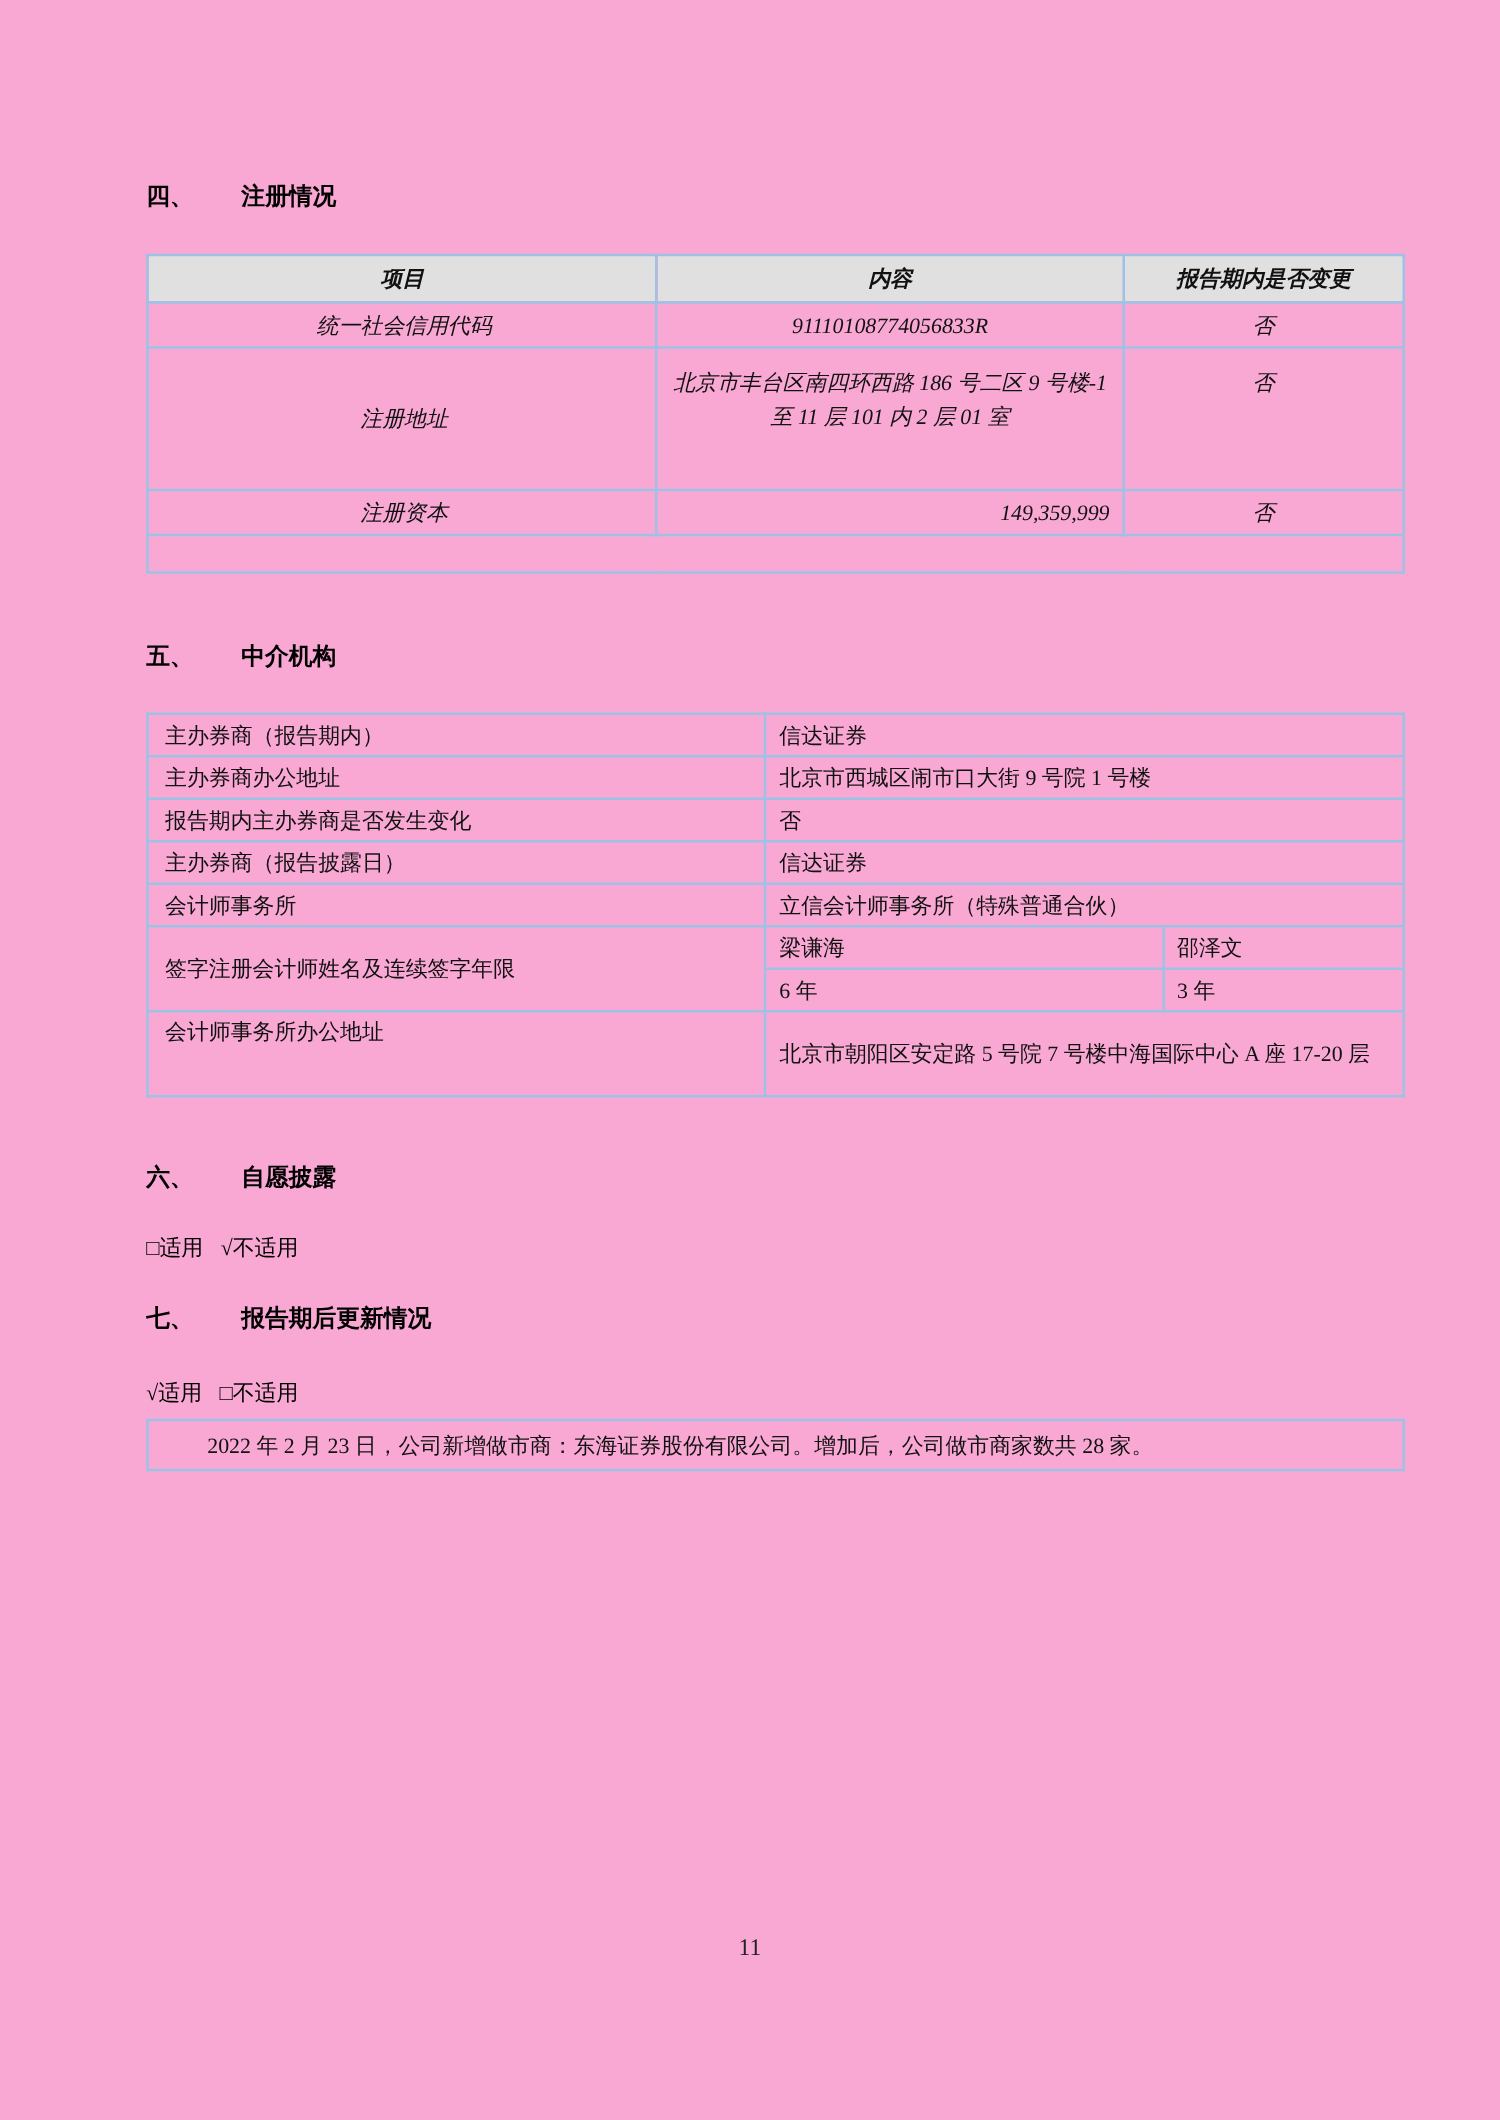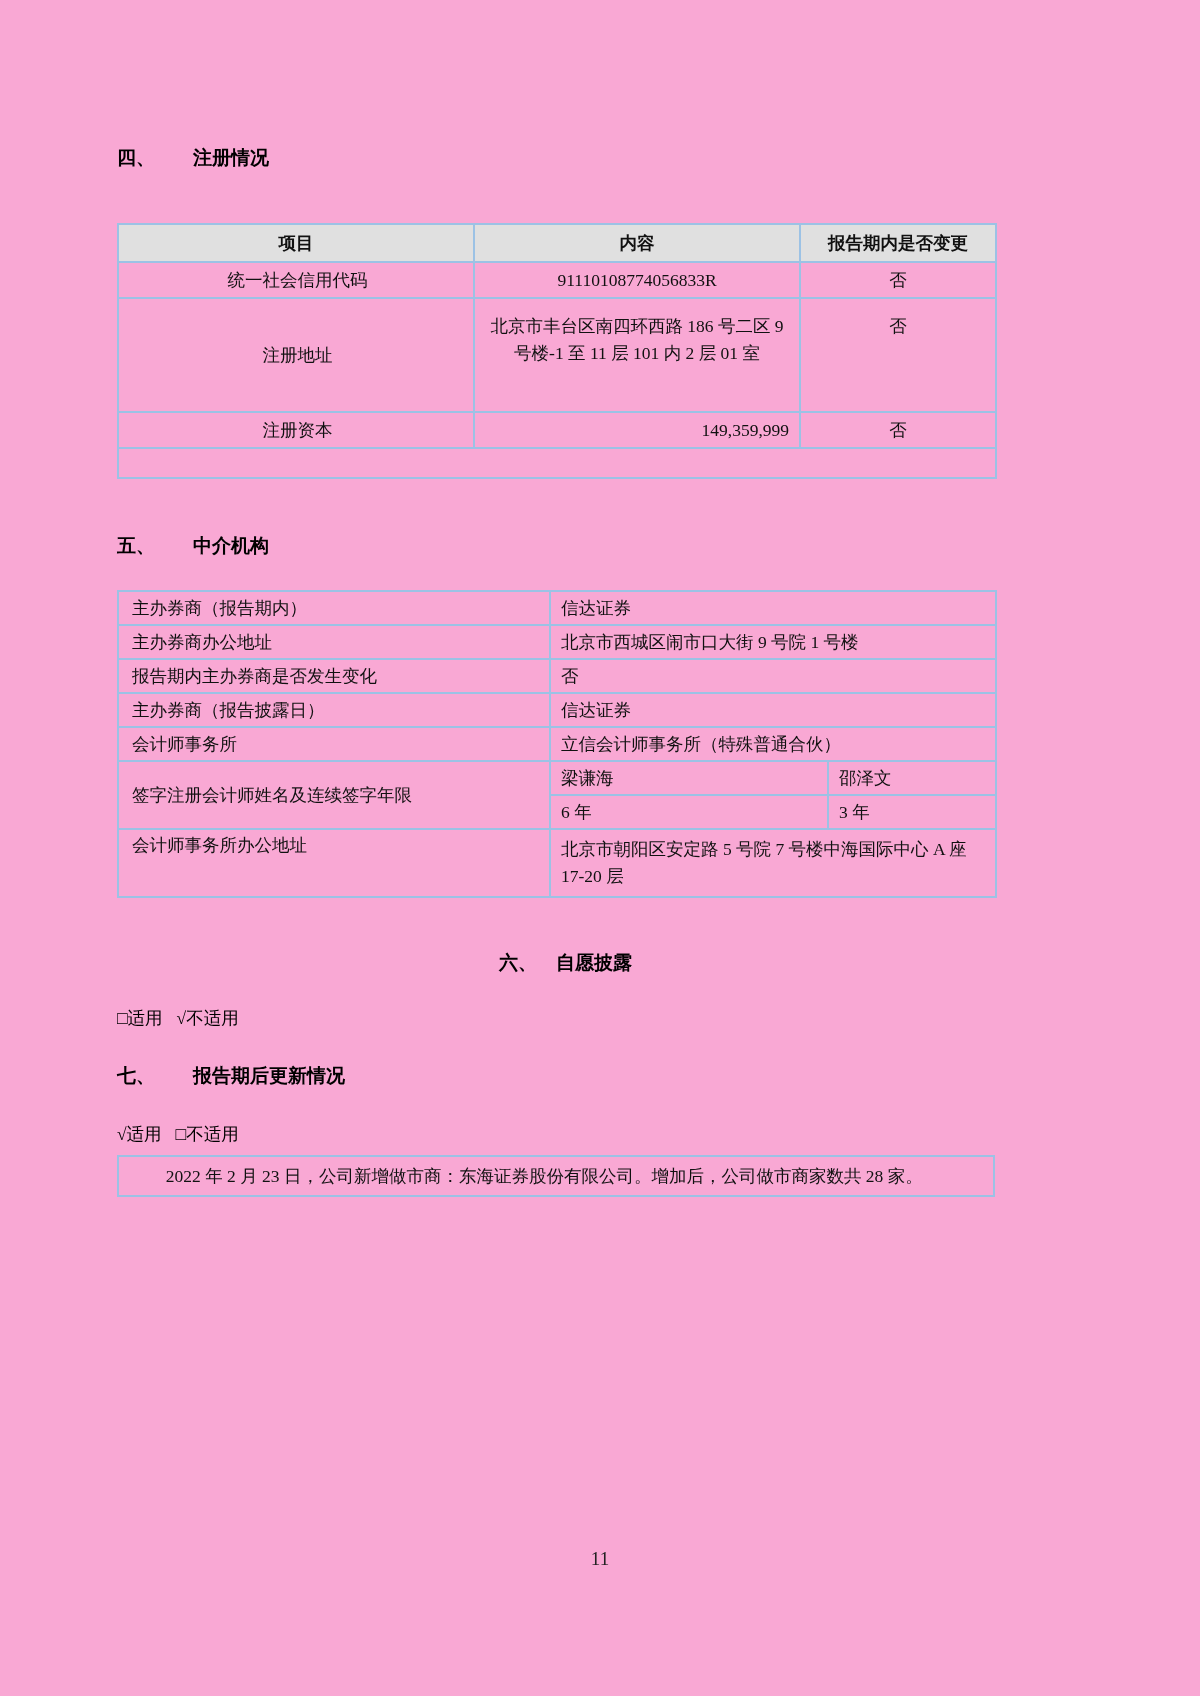--- a/index.html
+++ b/index.html
@@ -22,37 +22,37 @@
   .section-heading {
     font-family: "Liberation Sans", "DejaVu Sans", sans-serif;
     font-weight: bold;
     font-size: 19px;
     line-height: 26px;
     color: #000;
   }
   .sec-num { display: inline-block; width: 76px; }
   .heading-4 { margin-top: 145px; }
   .heading-5 { margin-top: 54px; }
-  .heading-6 { margin-top: 52px; text-align: center; }
+  .heading-6 { margin-top: 52px; }
   .heading-7 { margin-top: 30px; }
 
   table.doc-table {
     border-collapse: collapse;
-    width: 878px;
+    width: 1007px;
     table-layout: fixed;
     font-size: 17.5px;
   }
   table.doc-table td, table.doc-table th {
     border: 2px solid var(--table-border, #9CC2E5);
     padding: 2px 10px;
     line-height: 27px;
     vertical-align: middle;
     overflow: hidden;
   }
-  .tbl-registration { margin-top: 52px; }
+  .tbl-registration { margin-top: 32px; font-style: italic; }
   .tbl-registration th {
     background: var(--table-header-bg, #E0E0E0);
     font-family: "Liberation Sans", "DejaVu Sans", sans-serif;
     font-weight: bold;
     text-align: center;
     height: 32px;
   }
   .tbl-registration td.cell-item { text-align: center; padding-left: 13px; }
   .tbl-registration td.cell-content { text-align: center; }
   .tbl-registration td.cell-changed { text-align: center; }

